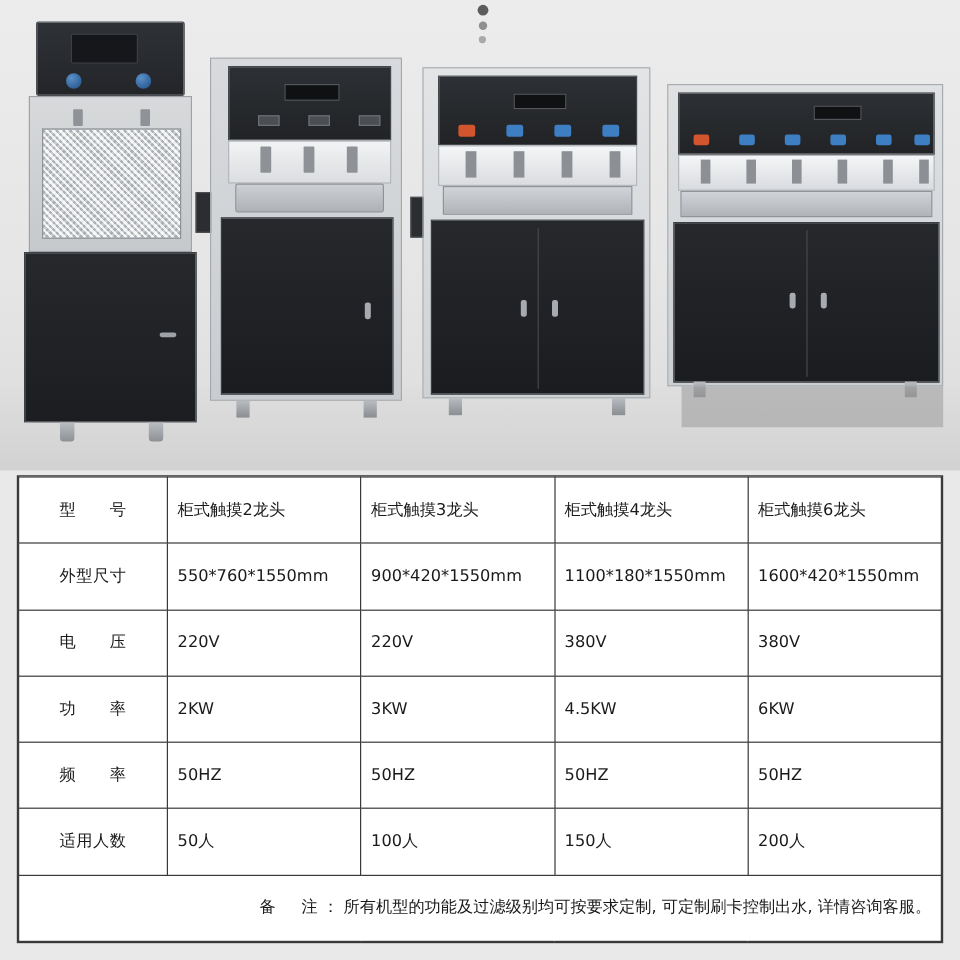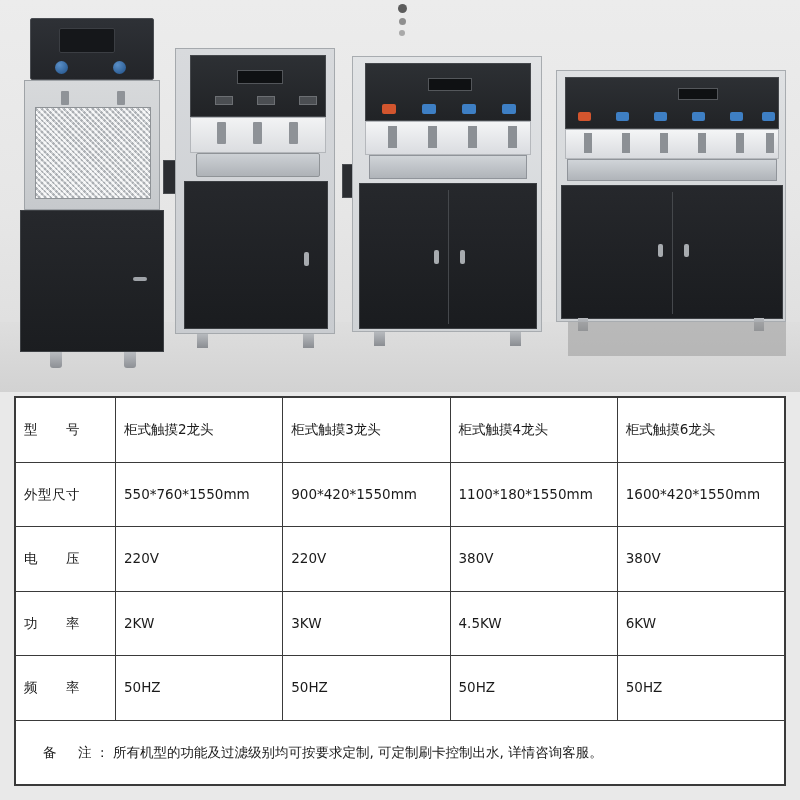--- a/index.html
+++ b/index.html
@@ -194,27 +194,28 @@
   table.spec td {
     border: 1px solid #3a3a3a;
     font-size: 13.5px;
     color: #1a1a1a;
     padding: 4px 8px;
     font-family: "DejaVu Sans", "Liberation Sans", sans-serif;
     line-height: 1.25;
     vertical-align: middle;
   }
   table.spec td.label {
-    width: 100px;
+    width: 124px;
+    text-align: center;
     letter-spacing: 0.5px;
   }
   table.spec td.val { text-align: left; }
   table.spec tr.note td {
-    text-align: left;
-    padding-left: 27px;
+    text-align: right;
+    padding-left: 10px;
     font-size: 13.5px;
   }
   .note-label { letter-spacing: 4px; }
 </style>
 </head>
 <body>
 
 <div class="photo-area">
   <div class="floor"></div>
 
@@ -357,20 +358,27 @@
         <td class="val">4.5KW</td>
         <td class="val">6KW</td>
       </tr>
       <tr>
         <td class="label">频　　率</td>
         <td class="val">50HZ</td>
         <td class="val">50HZ</td>
         <td class="val">50HZ</td>
         <td class="val">50HZ</td>
       </tr>
+      <tr>
+        <td class="label">适用人数</td>
+        <td class="val">50人</td>
+        <td class="val">100人</td>
+        <td class="val">150人</td>
+        <td class="val">200人</td>
+      </tr>
       <tr class="note">
         <td colspan="5">
           <span class="note-label">备　注：</span><span>所有机型的功能及过滤级别均可按要求定制, 可定制刷卡控制出水, 详情咨询客服。</span>
         </td>
       </tr>
     </tbody>
   </table>
 </div>
 
 </body></html>

